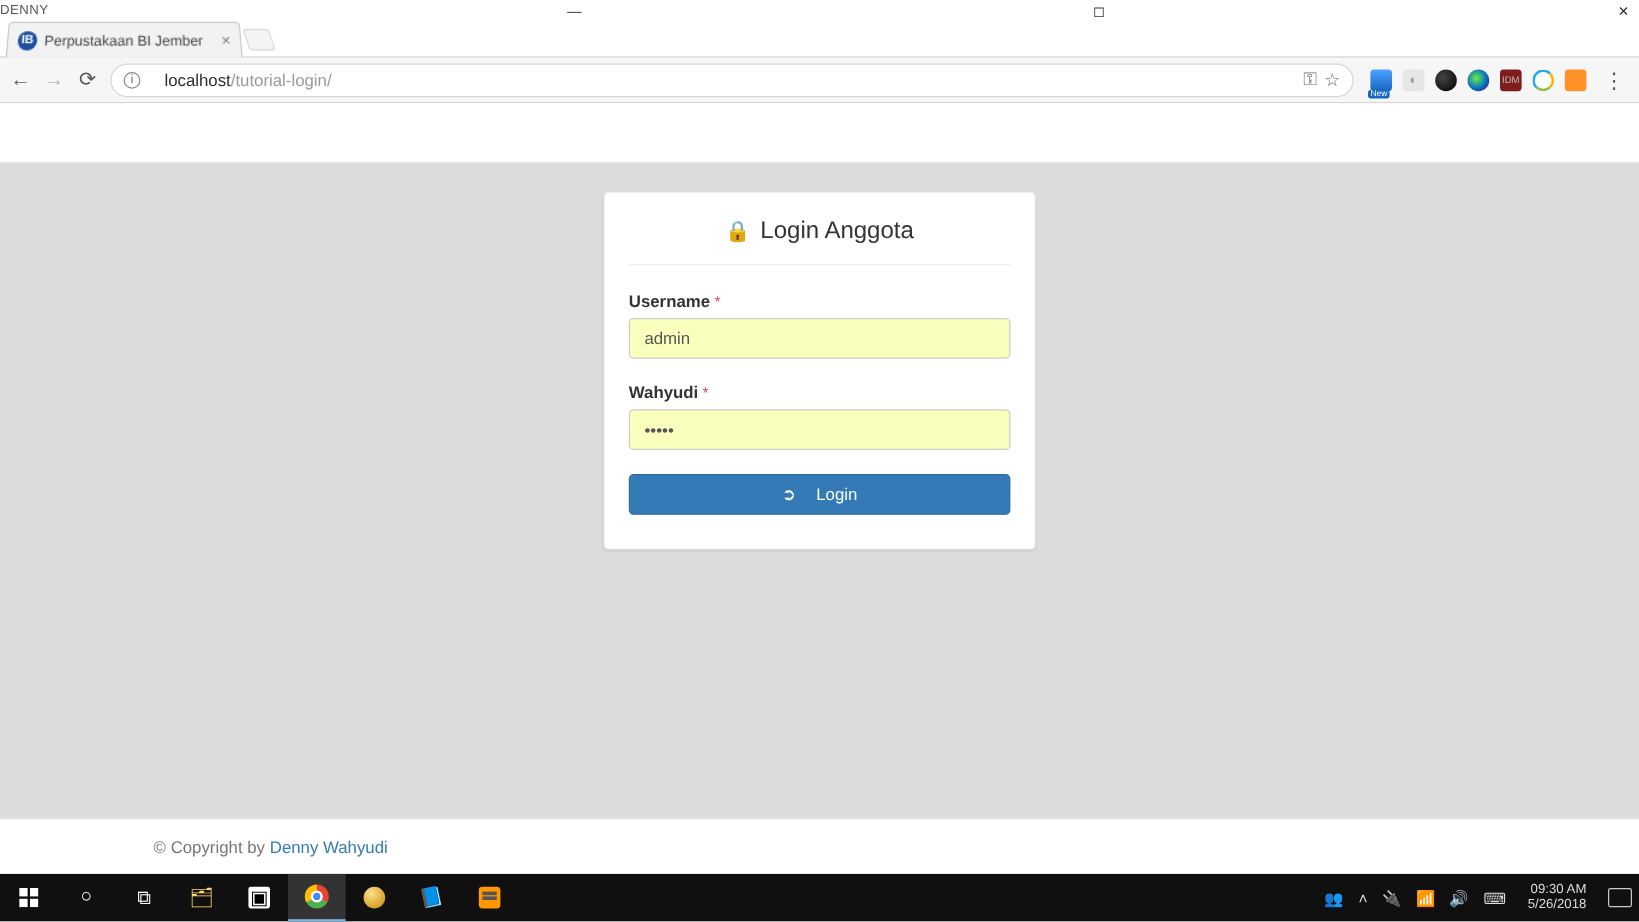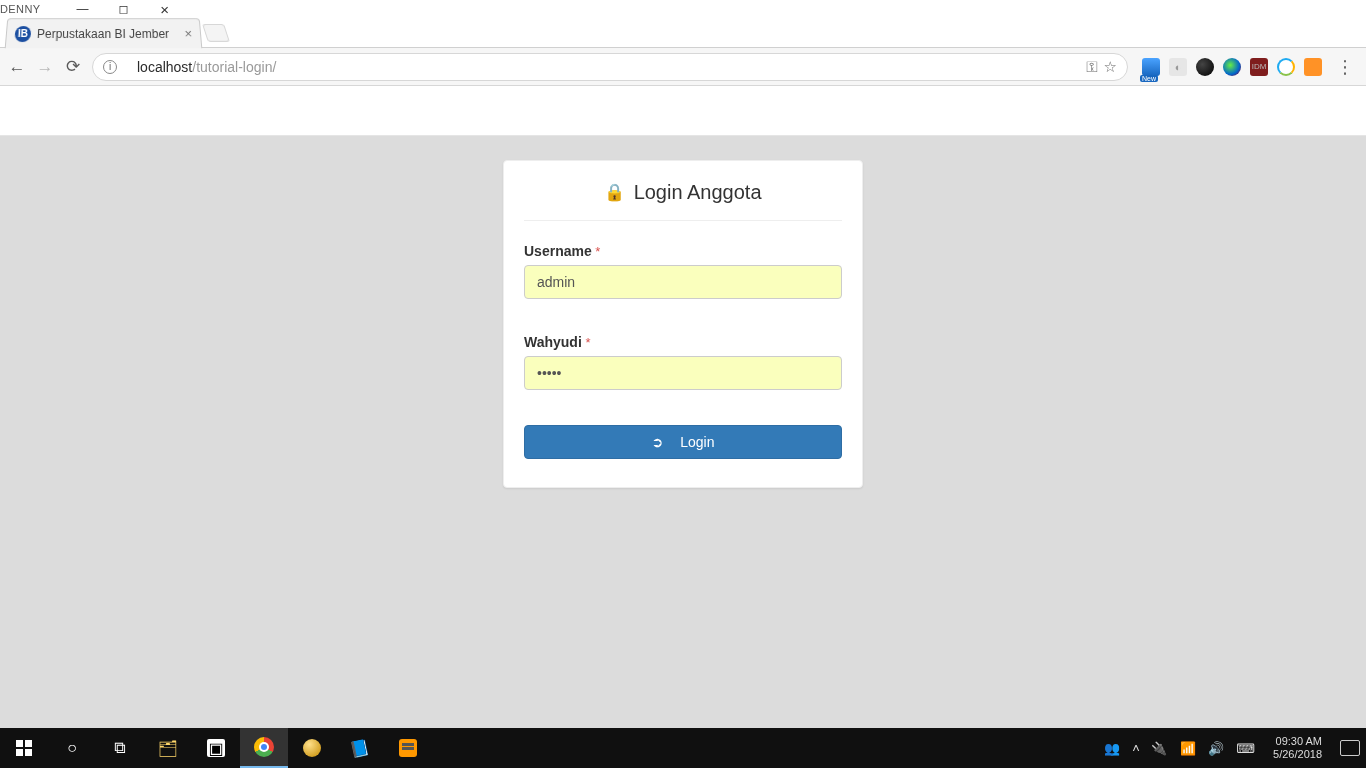--- a/index.html
+++ b/index.html
@@ -12,21 +12,21 @@
     background: #fff;
     display: flex;
     flex-direction: column;
   }
 
   
   .win-top {
     height: 18px;
     display: flex;
     align-items: center;
-    justify-content: flex-start;
+    justify-content: space-between;
     padding-right: 6px;
     gap: 27px;
     background: #fff;
   }
   .win-top .profile-name {
     color: #555;
     font-size: 11px;
     margin-right: 8px;
     letter-spacing: 0.4px;
   }
@@ -160,21 +160,21 @@
     font-size: 20px;
     color: #333;
     text-align: center;
     padding-bottom: 16px;
     border-bottom: 1px solid #eee;
     margin-bottom: 22px;
     display:flex;align-items:center;justify-content:center;gap:8px;
   }
   .lock-ico { font-size: 17px; color:#222; }
 
-  .form-group { margin-bottom: 35px; }
+  .form-group { margin-bottom: 20px; }
   .form-label { font-weight: bold; font-size: 14px; color:#333; display:inline-block; margin-bottom:6px; }
   .req { color:#d9534f; font-size:13px; }
   .form-input {
     width: 100%;
     height: 34px;
     border: 1px solid #ccc;
     border-radius: 4px;
     padding: 6px 12px;
     font-size: 14px;
     background: #faffbd;
@@ -299,20 +299,24 @@
         <input class="form-input" type="password" value="•••••" style="">
       </div>
 
       <button class="btn-login">
         <span class="signin-ico"></span>
         <span>Login</span>
       </button>
     </div>
   </div>
 
+  <div class="page-footer">
+    <span>© Copyright by</span>
+    <a href="#">Denny Wahyudi</a>
+  </div>
 </div>
 
 <div class="taskbar">
   <div class="tb-item">
     <svg width="16" height="16" viewBox="0 0 16 16">
         <rect x="0" y="0" width="7" height="7" fill="#fff"></rect>
         <rect x="9" y="0" width="7" height="7" fill="#fff"></rect>
         <rect x="0" y="9" width="7" height="7" fill="#fff"></rect>
         <rect x="9" y="9" width="7" height="7" fill="#fff"></rect>
       </svg>

